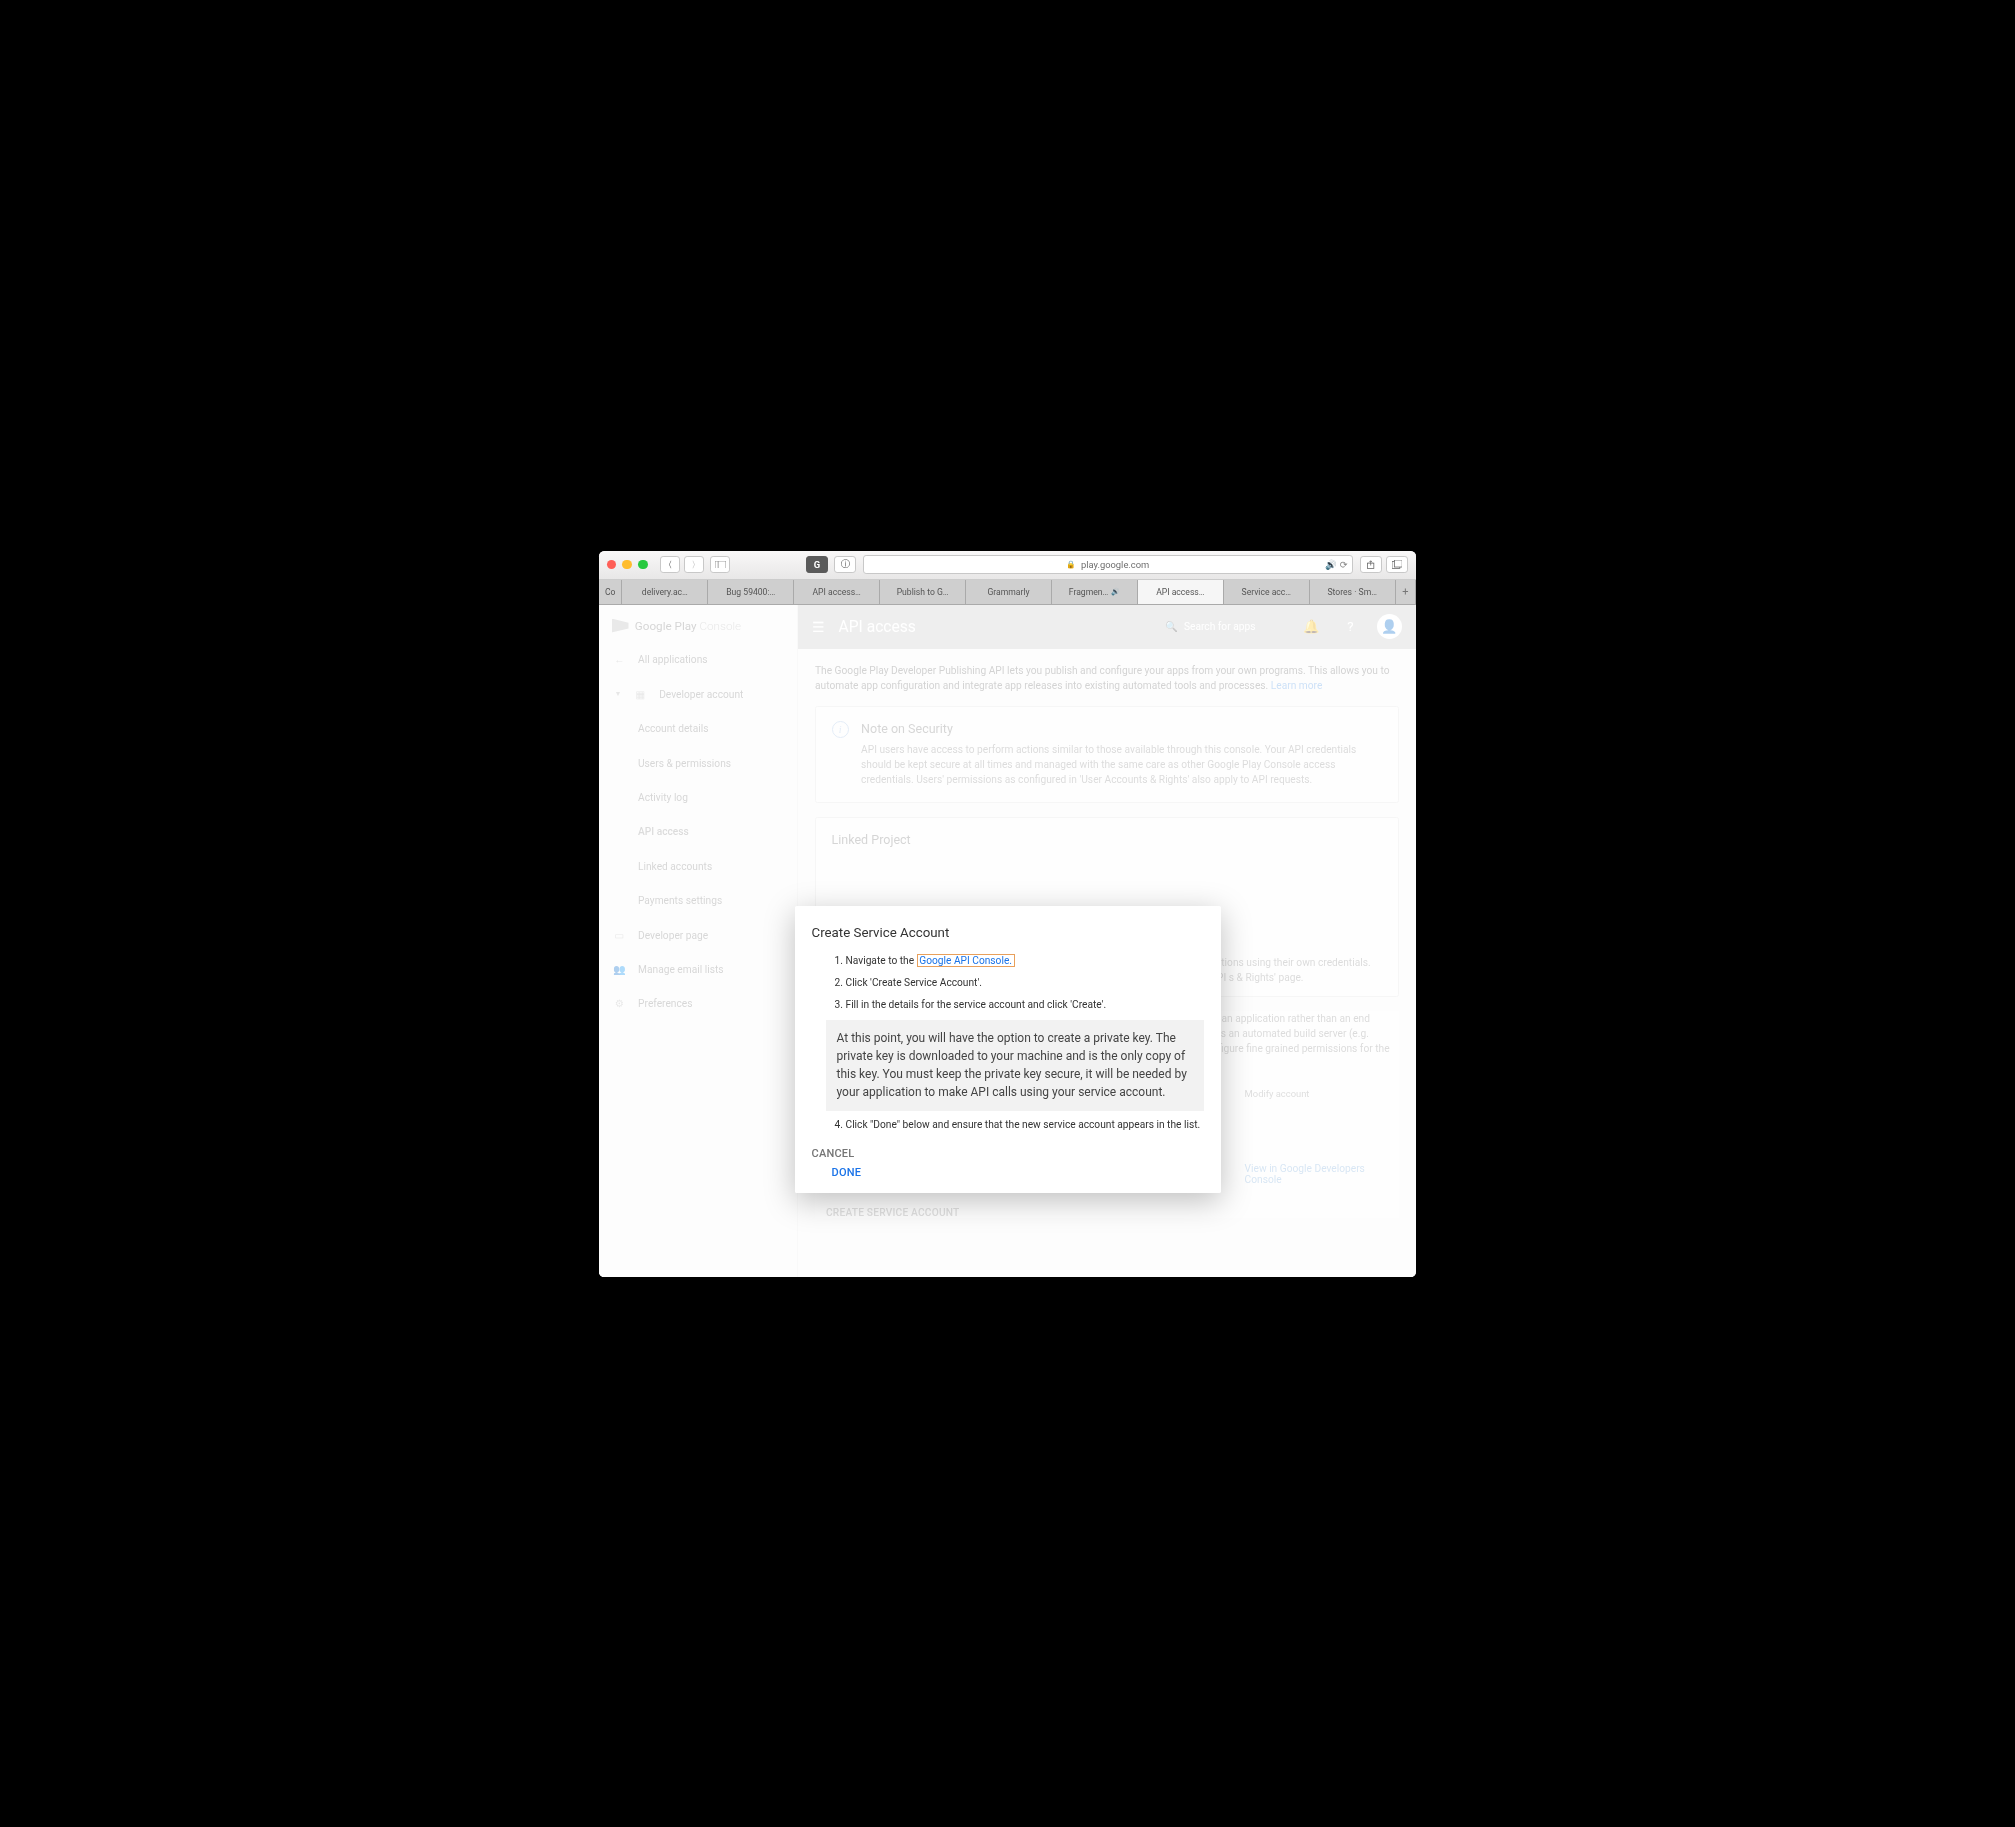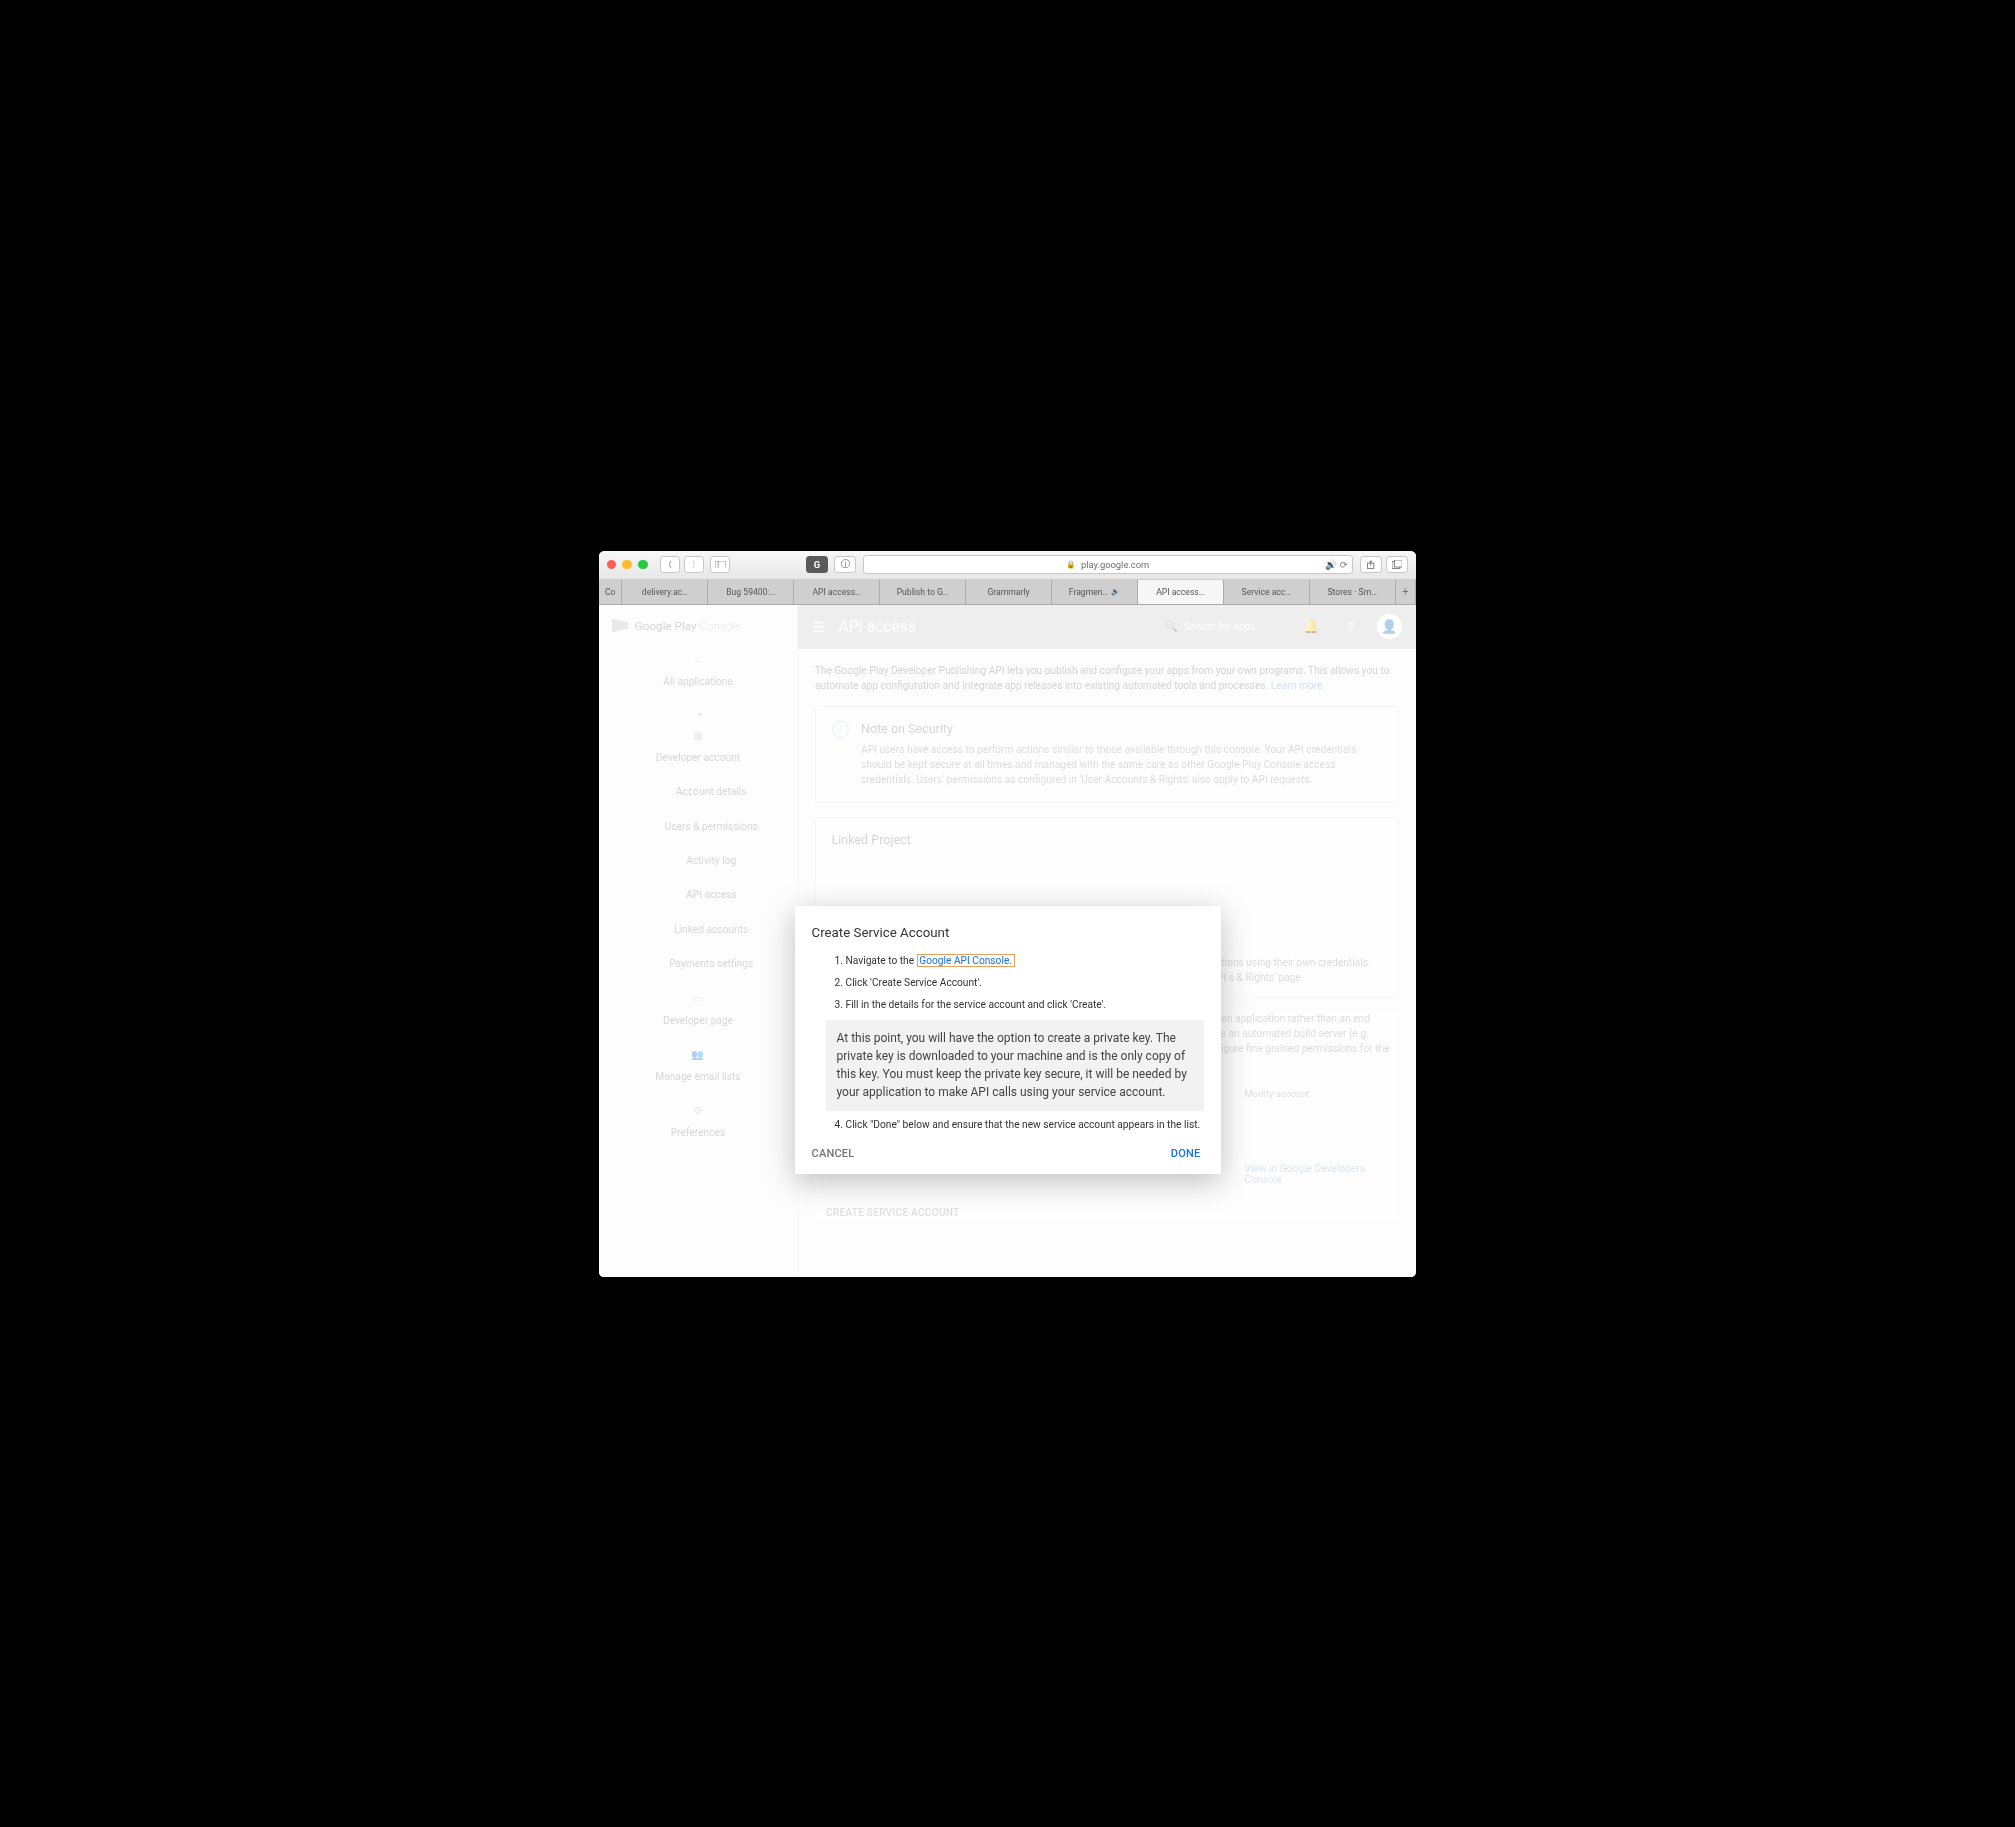--- a/index.html
+++ b/index.html
@@ -32,21 +32,21 @@
 
 .page { display:flex; background:#fafafa; height:672px; position:relative; }
 .scrim { position:absolute; inset:0; background:rgba(255,255,255,0.65); z-index:2; }
 
 
 .sidebar { width:199px; background:#fafafa; border-right:0.8px solid #eee; padding-top:11px; }
 .logo-row { display:flex; align-items:center; gap:6.3px; padding:3.1px 12.5px 14px; }
 .gp-logo { width:17px; height:14px; background:#bfbfbf; clip-path: polygon(0 0, 100% 30%, 100% 70%, 0 100%); }
 .logo-txt { font-size:11.7px; color:#888; }
 .logo-txt .light { color:#bbb; font-weight:300; }
-.nav-item { display:flex; align-items:center; gap:11px; padding:7.8px 12.5px; font-size:10.2px; color:#8c8c8c; cursor:pointer;flex-direction:column; }
+.nav-item { display:flex; align-items:center; gap:11px; padding:7.8px 12.5px; font-size:10.2px; color:#8c8c8c; cursor:pointer; }
 .nav-item .ic { width:15.6px; text-align:center; color:#bdbdbd; font-size:10.2px; }
 .nav-item.sub { padding-left:39px; }
 .nav-item.active { color:#9a9a9a; font-weight:500; }
 .nav-sep { height:7.8px; }
 .expand-caret { color:#bbb; font-size:7px; padding-left:3.1px; }
 
 
 .main { flex:1; display:flex; flex-direction:column; }
 .header { background:#cfcfcf; height:44px; display:flex; align-items:center; padding:0 14px; gap:14px; color:#fff; }
 .hamburger { font-size:14px; color:#fff; cursor:pointer; }
@@ -78,21 +78,21 @@
 .link-txt { color:#8fb8df; }
 .flat-btn { color:#a5a5a5; font-size:10.2px; font-weight:500; padding:6.3px 0 0 11px; display:inline-block; letter-spacing:0.2px; }
 
 
 .modal { position:absolute; left:50%; top:301px; transform:translate(-50%,0); width:426px; background:#fff; border-radius:1.6px; box-shadow:0 7.8px 31px rgba(0,0,0,0.25); z-index:5; padding:19px 17px 14px; }
 .modal-title { font-size:13.3px; color:#333; margin-bottom:14px; }
 .modal ol { list-style:decimal; padding-left:14px; font-size:10.2px; color:#333; }
 .modal ol li { margin-bottom:7.8px; line-height:1.4;margin-left:20px; }
 .api-link { color:#1a73e8; border:1.2px solid #e8a05c; padding:0 1.6px; text-decoration:none; }
 .info-box { background:#f2f2f2; padding:9.4px 11px; margin:4.7px 0 7.8px; font-size:12px; color:#444; line-height:1.5; }
-.modal-actions { display:flex; justify-content:space-between; gap:6px; margin-top:14px; padding-right:3.1px; }
+.modal-actions { display:flex; justify-content:center; gap:6px; margin-top:14px; padding-right:3.1px;flex-direction:column; }
 .modal-btn { font-size:11px; font-weight:500; cursor:pointer; letter-spacing:0.2px; }
 .modal-btn.cancel { color:#757575; }
 .modal-btn.done { color:#1a73e8;padding-left:20px; }
 </style>
 </head>
 <body>
 
 <div class="window">
 
   <div class="chrome-top">

